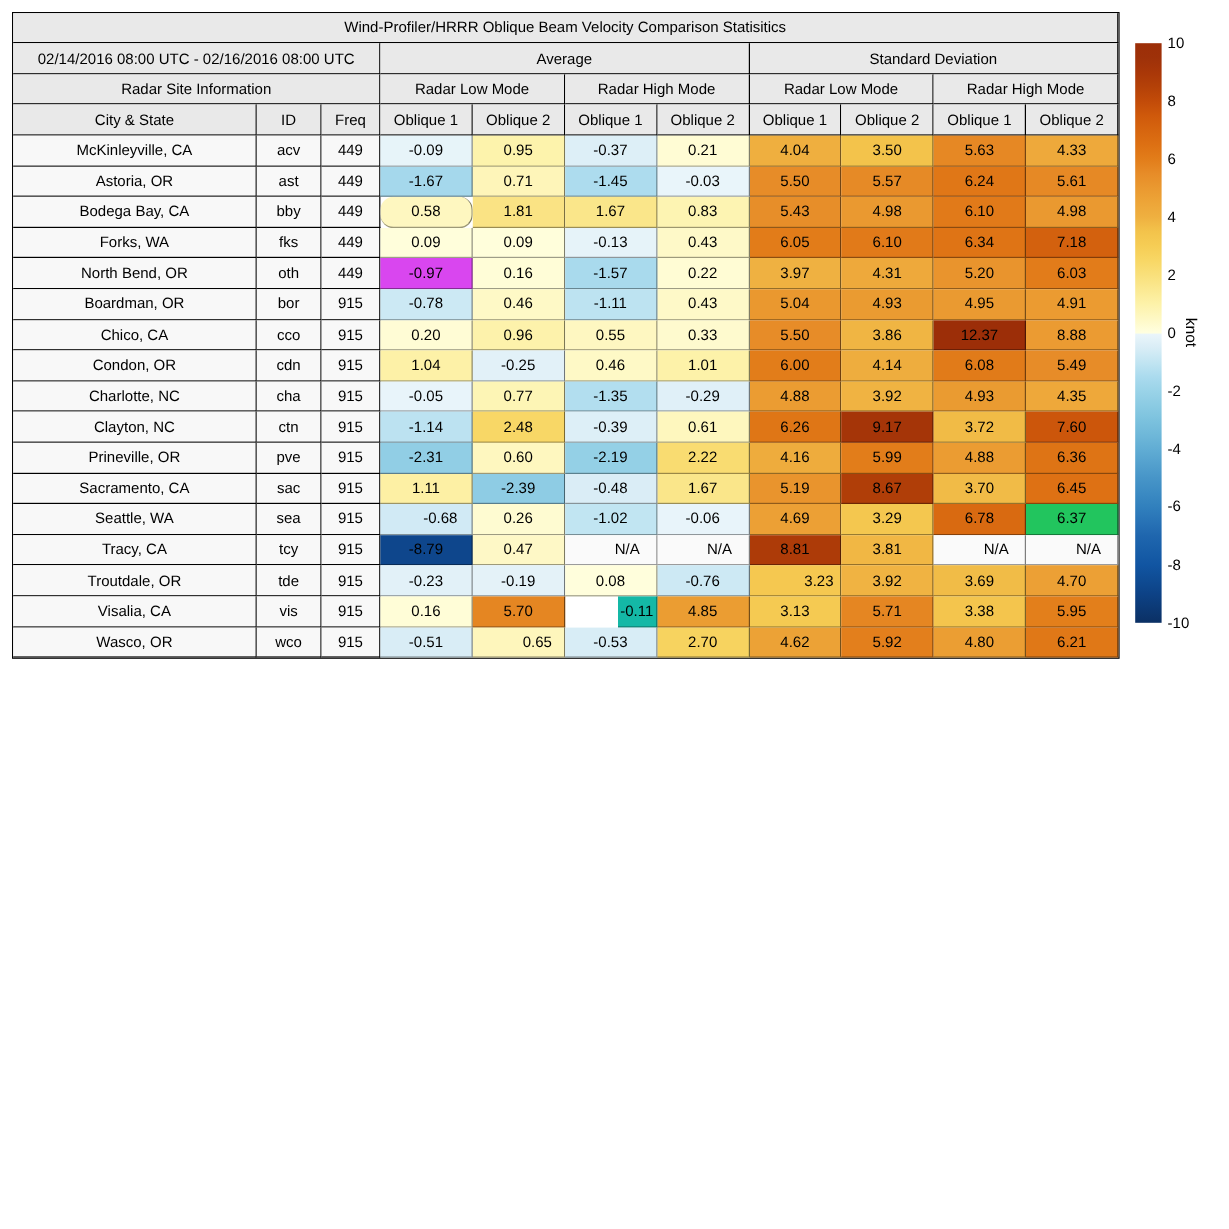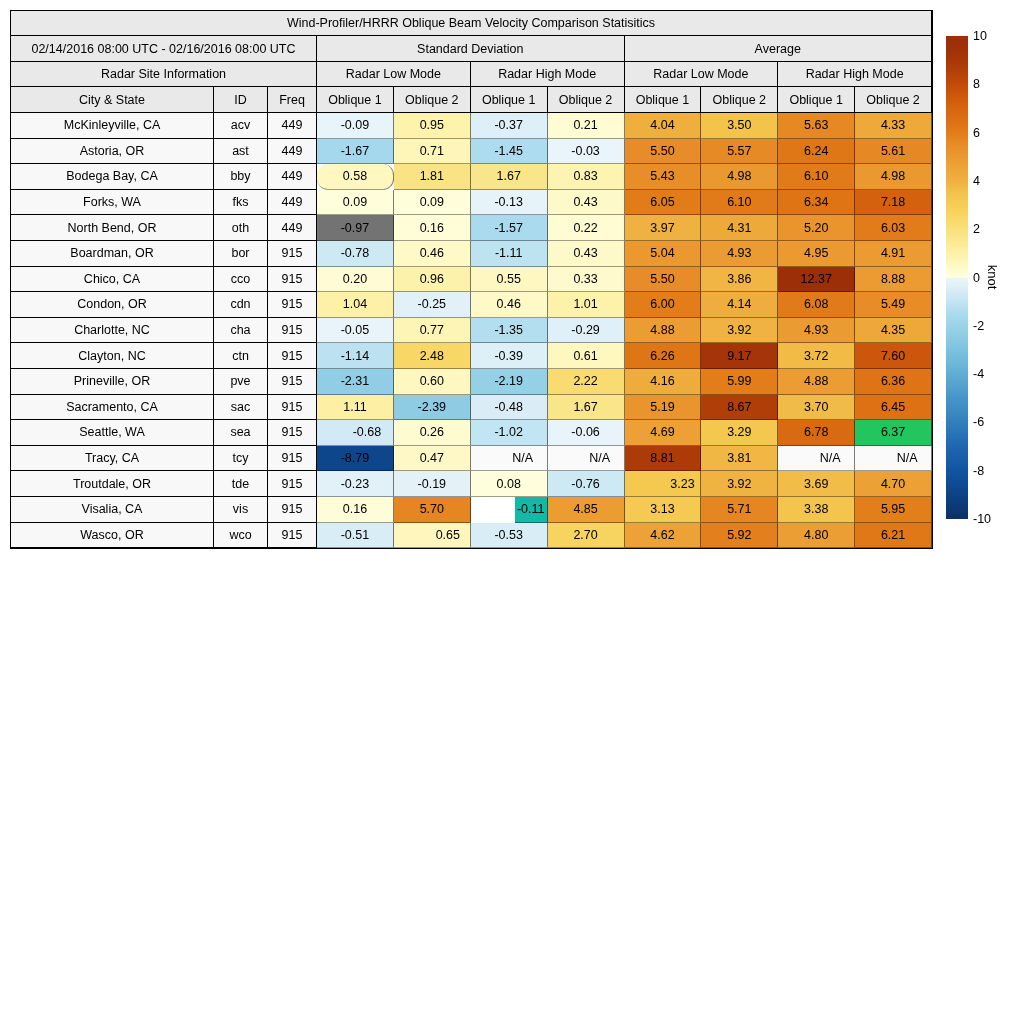--- a/index.html
+++ b/index.html
@@ -27,22 +27,22 @@
 </head>
 <body>
 
 <div class="canvas">
 
   <div id="grid">
 
     <div class="c h sAll">Wind-Profiler/HRRR Oblique Beam Velocity Comparison Statisitics</div>
 
     <div class="c h s3">02/14/2016 08:00 UTC - 02/16/2016 08:00 UTC</div>
+    <div class="c h s4">Average</div>
     <div class="c h s4">Standard Deviation</div>
-    <div class="c h s4">Average</div>
 
     <div class="c h s3">Radar Site Information</div>
     <div class="c h s2">Radar Low Mode</div>
     <div class="c h s2">Radar High Mode</div>
     <div class="c h s2">Radar Low Mode</div>
     <div class="c h s2">Radar High Mode</div>
 
     <div class="c h">City &amp; State</div>
     <div class="c h">ID</div>
     <div class="c h">Freq</div>
@@ -95,21 +95,21 @@
       <div class="c v" style="background: rgb(255, 254, 219);">0.09</div>
       <div class="c v" style="background: rgb(230, 243, 249);">-0.13</div>
       <div class="c v" style="background: rgb(254, 249, 200);">0.43</div>
       <div class="c v" style="background: rgb(226, 124, 25);">6.05</div>
       <div class="c v" style="background: rgb(225, 122, 25);">6.10</div>
       <div class="c v" style="background: rgb(223, 116, 21);">6.34</div>
       <div class="c v" style="background: rgb(211, 97, 14);">7.18</div>
       <div class="c l">North Bend, OR</div>
       <div class="c l">oth</div>
       <div class="c l">449</div>
-      <div class="c v" style="background: #737373;">-0.97</div>
+      <div class="c v" style="background: #d946ef;">-0.97</div>
       <div class="c v" style="background: rgb(255, 253, 215);">0.16</div>
       <div class="c v" style="background: rgb(169, 218, 237);">-1.57</div>
       <div class="c v" style="background: rgb(255, 252, 212);">0.22</div>
       <div class="c v" style="background: rgb(239, 177, 65);">3.97</div>
       <div class="c v" style="background: rgb(238, 169, 59);">4.31</div>
       <div class="c v" style="background: rgb(233, 148, 45);">5.20</div>
       <div class="c v" style="background: rgb(226, 124, 26);">6.03</div>
       <div class="c l">Boardman, OR</div>
       <div class="c l">bor</div>
       <div class="c l">915</div>

